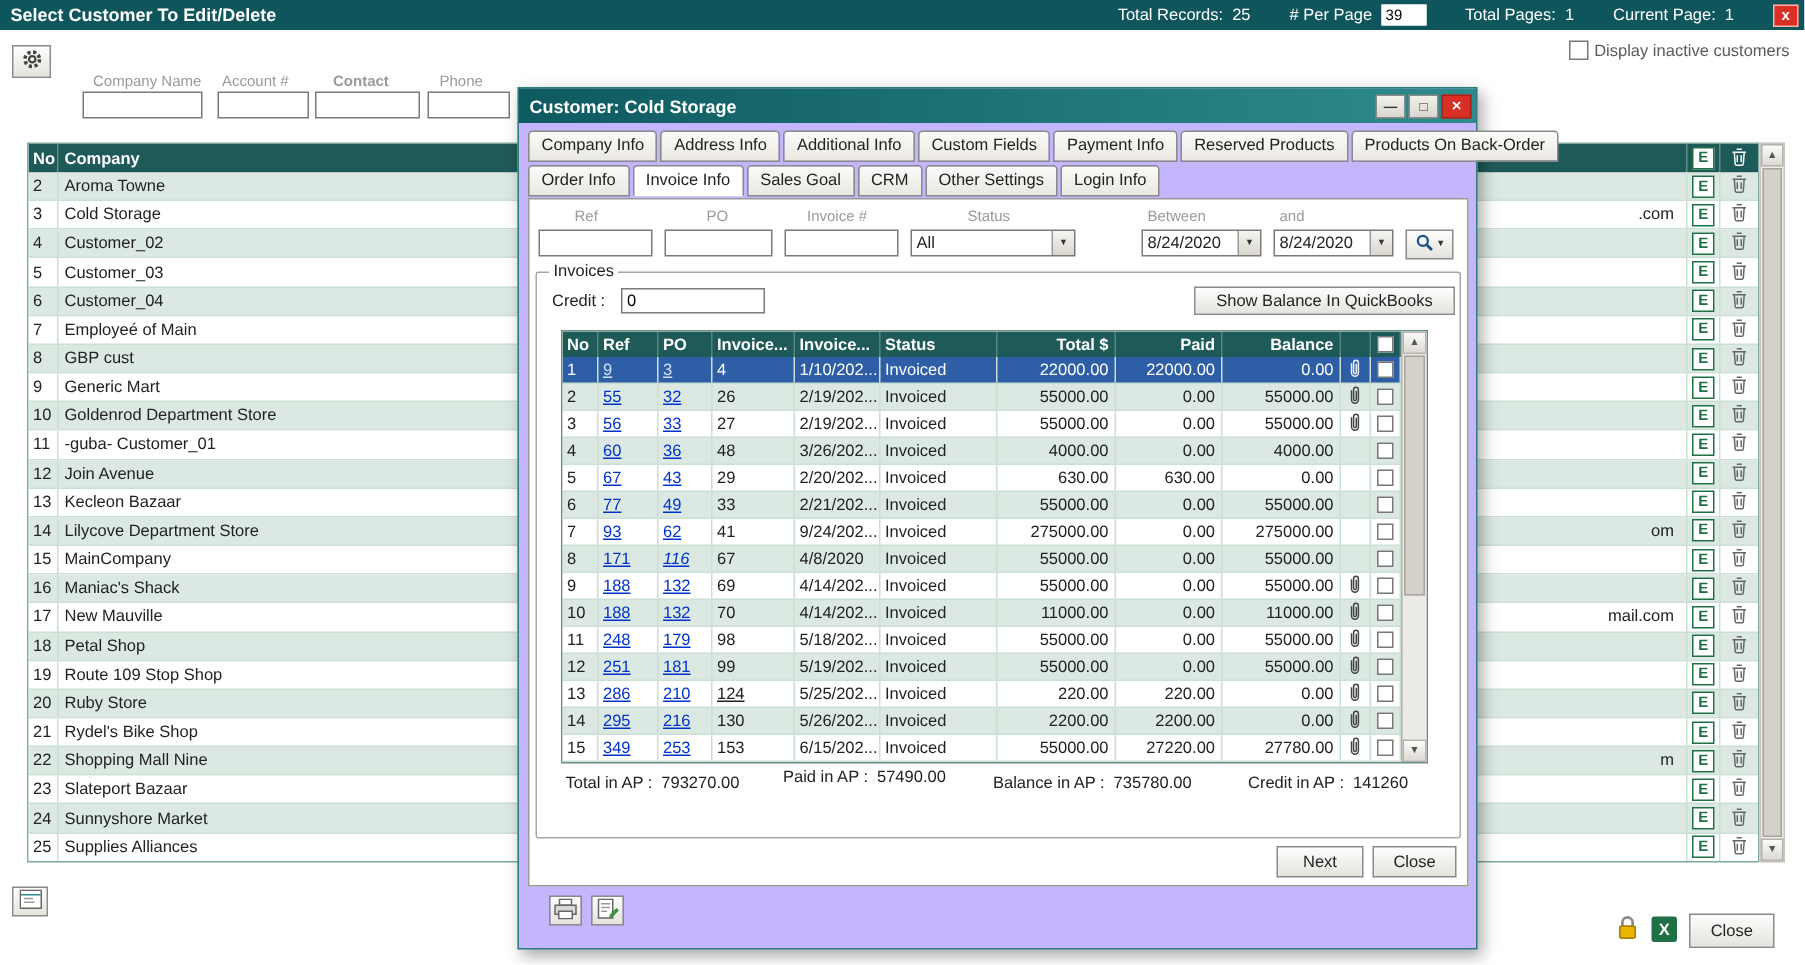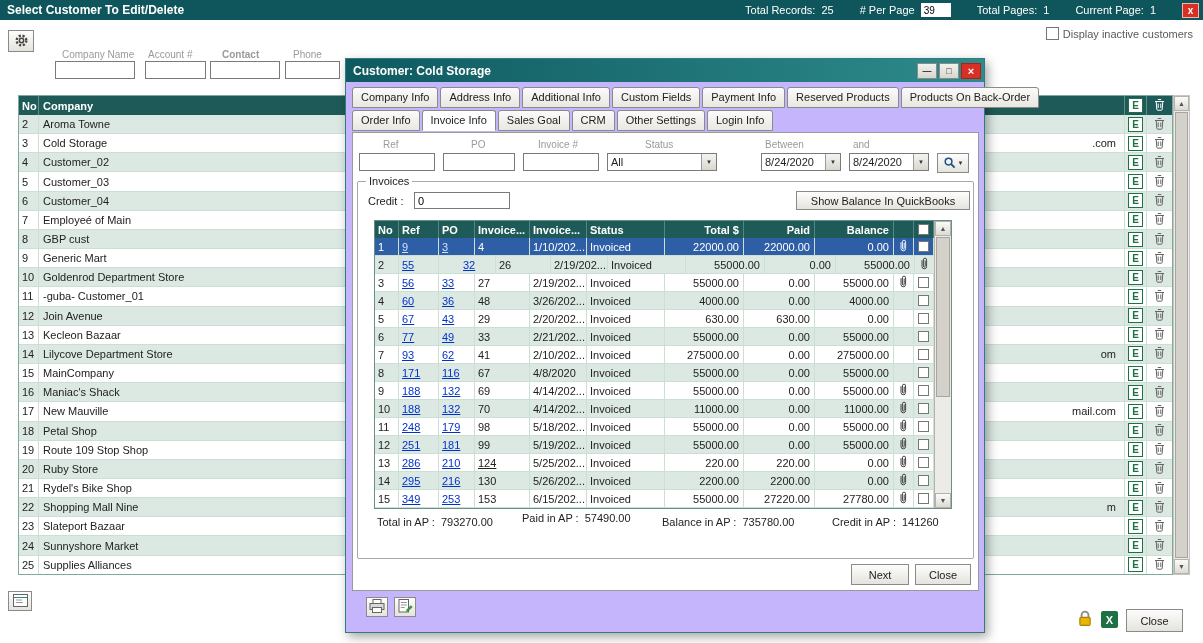--- a/index.html
+++ b/index.html
@@ -611,21 +611,21 @@
               </span>
               <span class="icell cen" style="width: 20px;">
                 <span class="chk"></span>
               </span>
             </div>
             <div class="irow alt">
               <span class="icell" style="width: 24px;">2</span>
               <span class="icell" style="width: 40px;">
                 <a href="#">55</a>
               </span>
-              <span class="icell" style="width: 36px; margin-left: 21px;">
+              <span class="icell" style="width: 36px;">
                 <a href="#">32</a>
               </span>
               <span class="icell" style="width: 55px;">26</span>
               <span class="icell" style="width: 57px;">2/19/202...</span>
               <span class="icell" style="width: 78px;">Invoiced</span>
               <span class="icell num" style="width: 79px;">55000.00</span>
               <span class="icell num" style="width: 71px;">0.00</span>
               <span class="icell num" style="width: 79px;">55000.00</span>
               <span class="icell cen attach" style="width: 20px;">
                 <span><svg width="9" height="13" viewBox="0 0 9 13">
@@ -718,36 +718,36 @@
             </div>
             <div class="irow">
               <span class="icell" style="width: 24px;">7</span>
               <span class="icell" style="width: 40px;">
                 <a href="#">93</a>
               </span>
               <span class="icell" style="width: 36px;">
                 <a href="#">62</a>
               </span>
               <span class="icell" style="width: 55px;">41</span>
-              <span class="icell" style="width: 57px;">2/10/202...</span>
+              <span class="icell" style="width: 57px;">9/24/202...</span>
               <span class="icell" style="width: 78px;">Invoiced</span>
               <span class="icell num" style="width: 79px;">275000.00</span>
               <span class="icell num" style="width: 71px;">0.00</span>
               <span class="icell num" style="width: 79px;">275000.00</span>
               <span class="icell cen attach" style="width: 20px;"></span>
               <span class="icell cen" style="width: 20px;">
                 <span class="chk"></span>
               </span>
             </div>
             <div class="irow alt">
               <span class="icell" style="width: 24px;">8</span>
               <span class="icell" style="width: 40px;">
                 <a href="#">171</a>
               </span>
-              <span class="icell" style="width: 36px;">
+              <span class="icell" style="width: 36px; font-style: italic;">
                 <a href="#">116</a>
               </span>
               <span class="icell" style="width: 55px;">67</span>
               <span class="icell" style="width: 57px;">4/8/2020</span>
               <span class="icell" style="width: 78px;">Invoiced</span>
               <span class="icell num" style="width: 79px;">55000.00</span>
               <span class="icell num" style="width: 71px;">0.00</span>
               <span class="icell num" style="width: 79px;">55000.00</span>
               <span class="icell cen attach" style="width: 20px;"></span>
               <span class="icell cen" style="width: 20px;">

